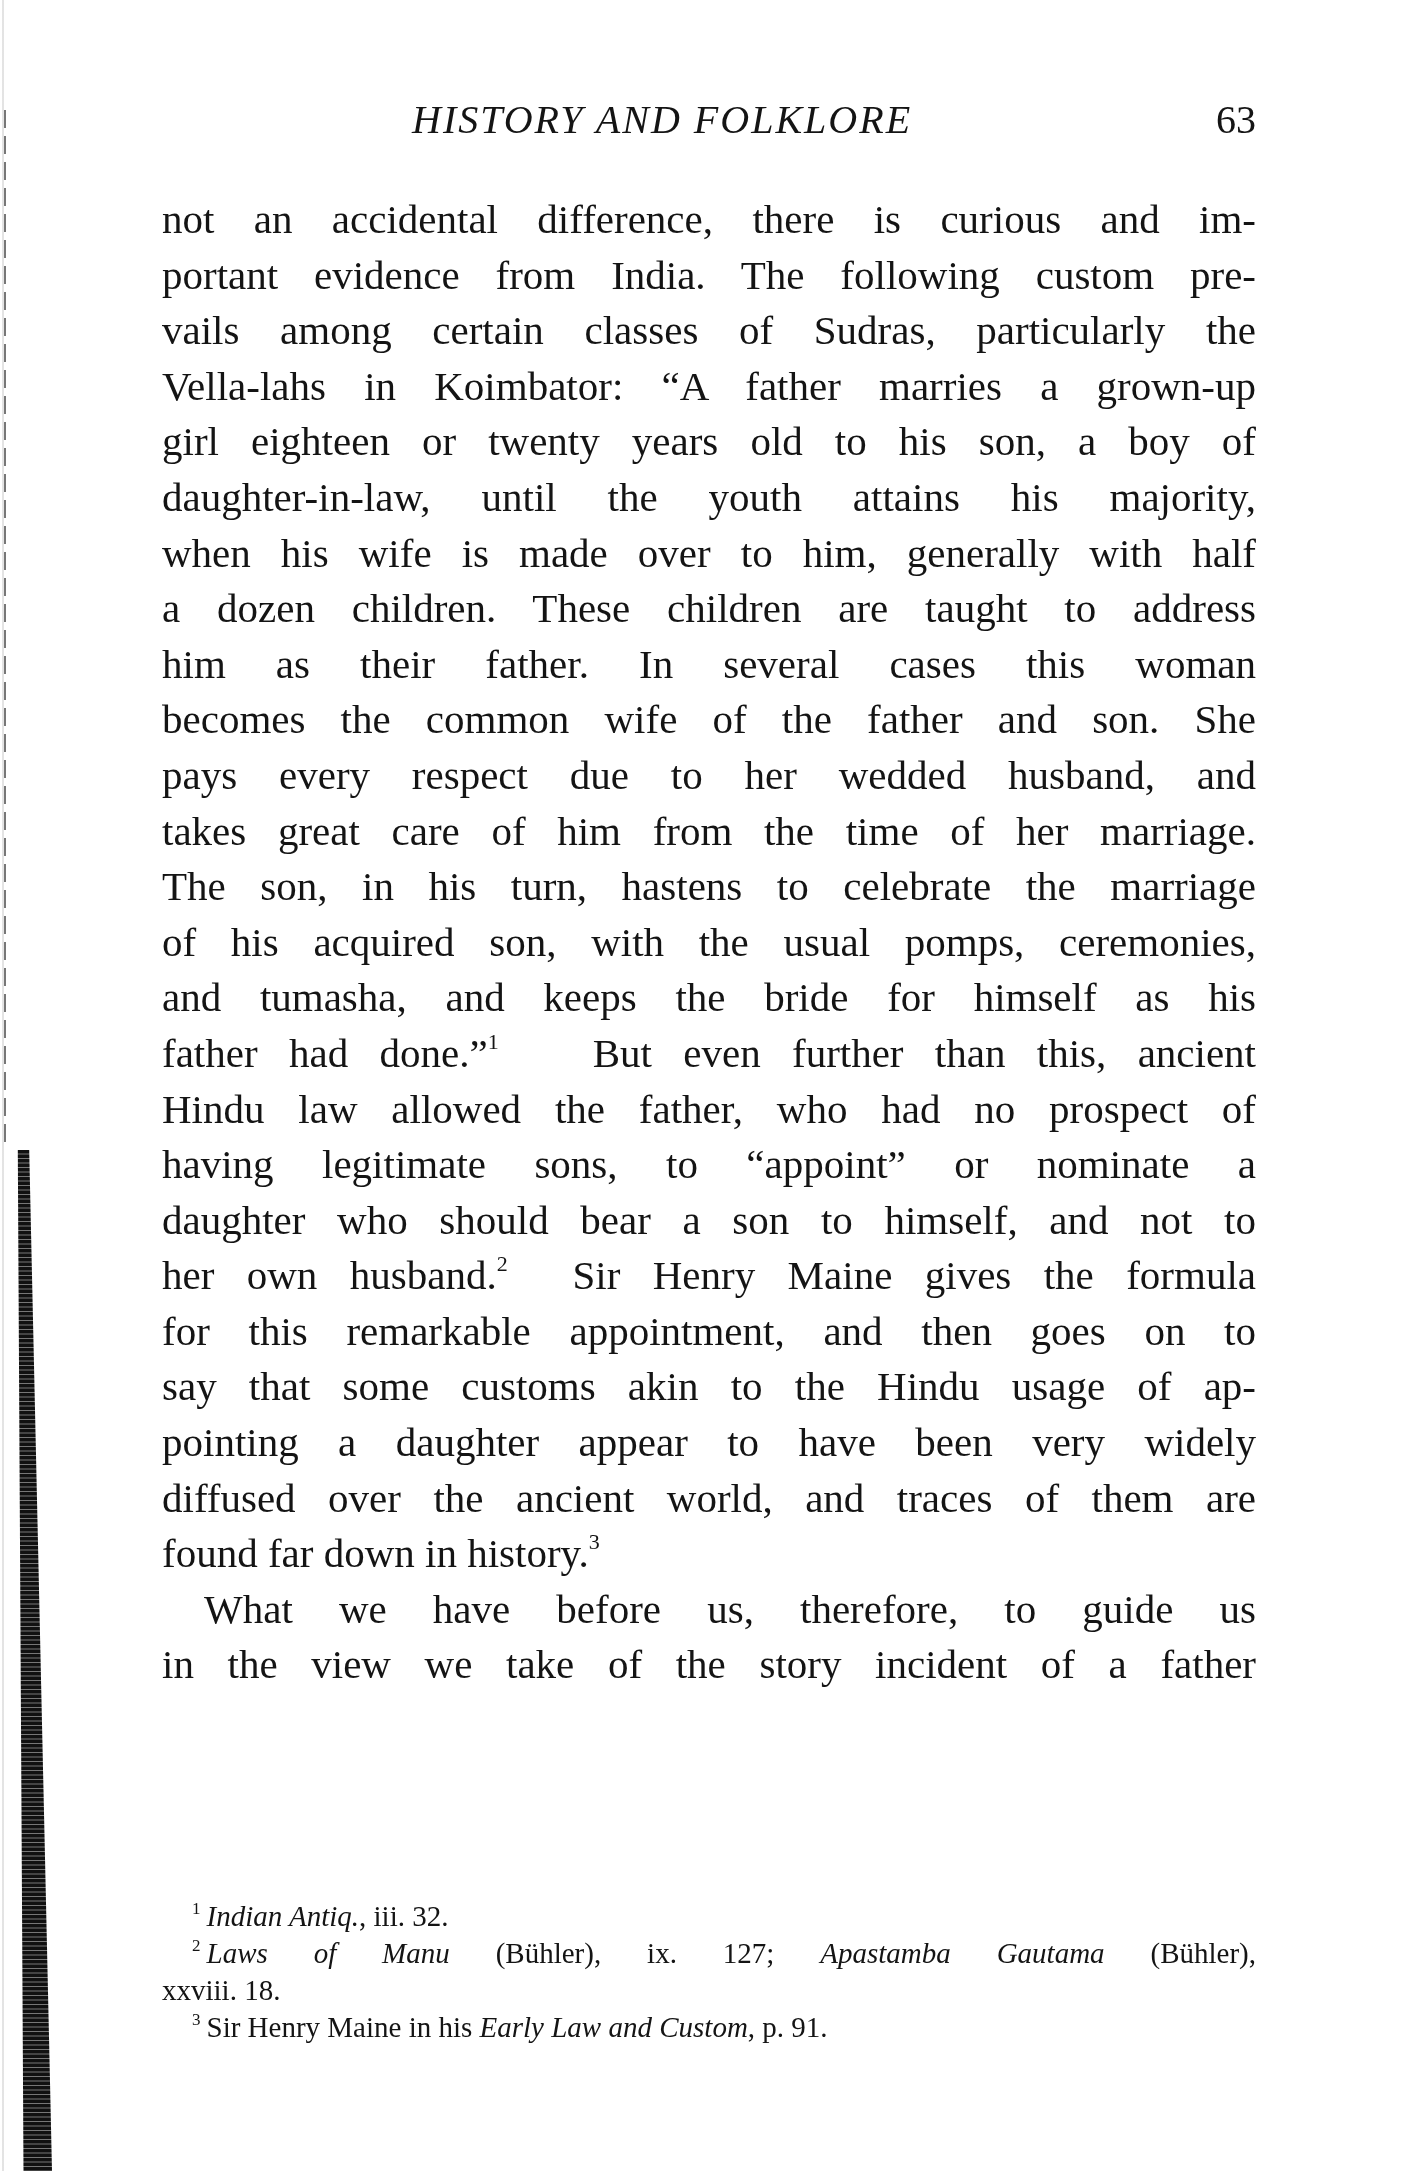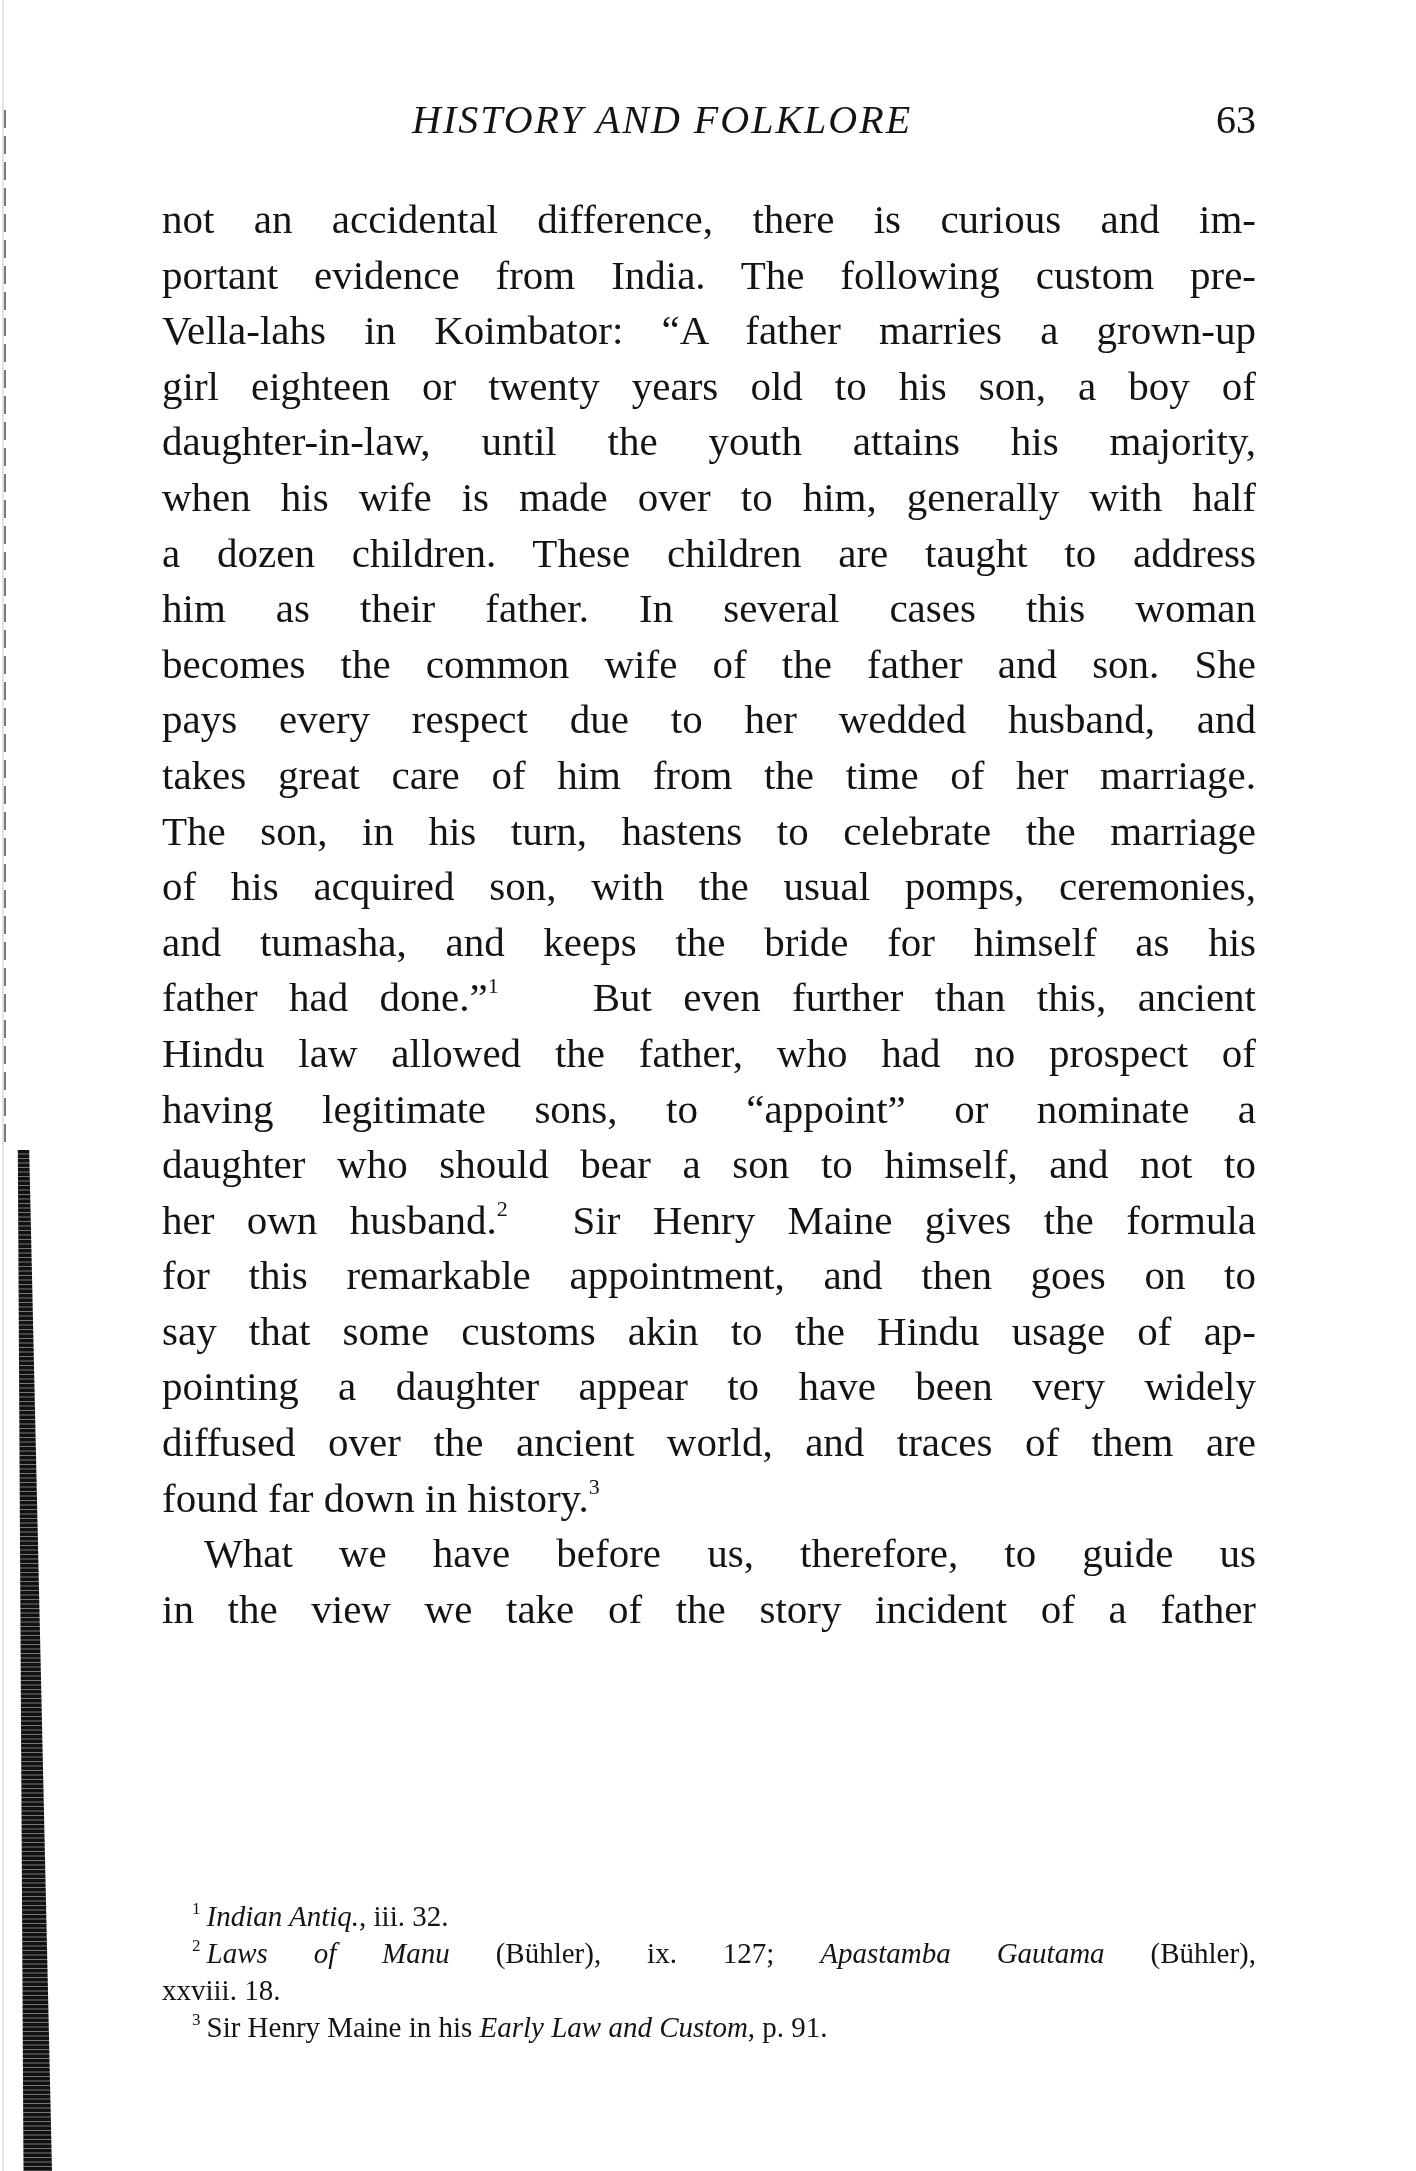--- a/index.html
+++ b/index.html
@@ -56,20 +56,21 @@
 <div class="binding-dark"></div>
 
 <div class="header">
   <span class="header-title">HISTORY AND FOLKLORE</span>
   <span class="page-number">63</span>
 </div>
 
 <div class="body-text">
   <span class="line">not an accidental difference, there is curious and im-</span>
   <span class="line">portant evidence from India.  The following custom pre-</span>
+  <span class="line">vails among certain classes of Sudras, particularly the</span>
   <span class="line">Vella-lahs in Koimbator: “A father marries a grown-up</span>
   <span class="line">girl eighteen or twenty years old to his son, a boy of</span>
   <span class="line">daughter-in-law, until the youth attains his majority,</span>
   <span class="line">when his wife is made over to him, generally with half</span>
   <span class="line">a dozen children. These children are taught to address</span>
   <span class="line">him as their father.  In several cases this woman</span>
   <span class="line">becomes the common wife of the father and son.  She</span>
   <span class="line">pays every respect due to her wedded husband, and</span>
   <span class="line">takes great care of him from the time of her marriage.</span>
   <span class="line">The son, in his turn, hastens to celebrate the marriage</span>

